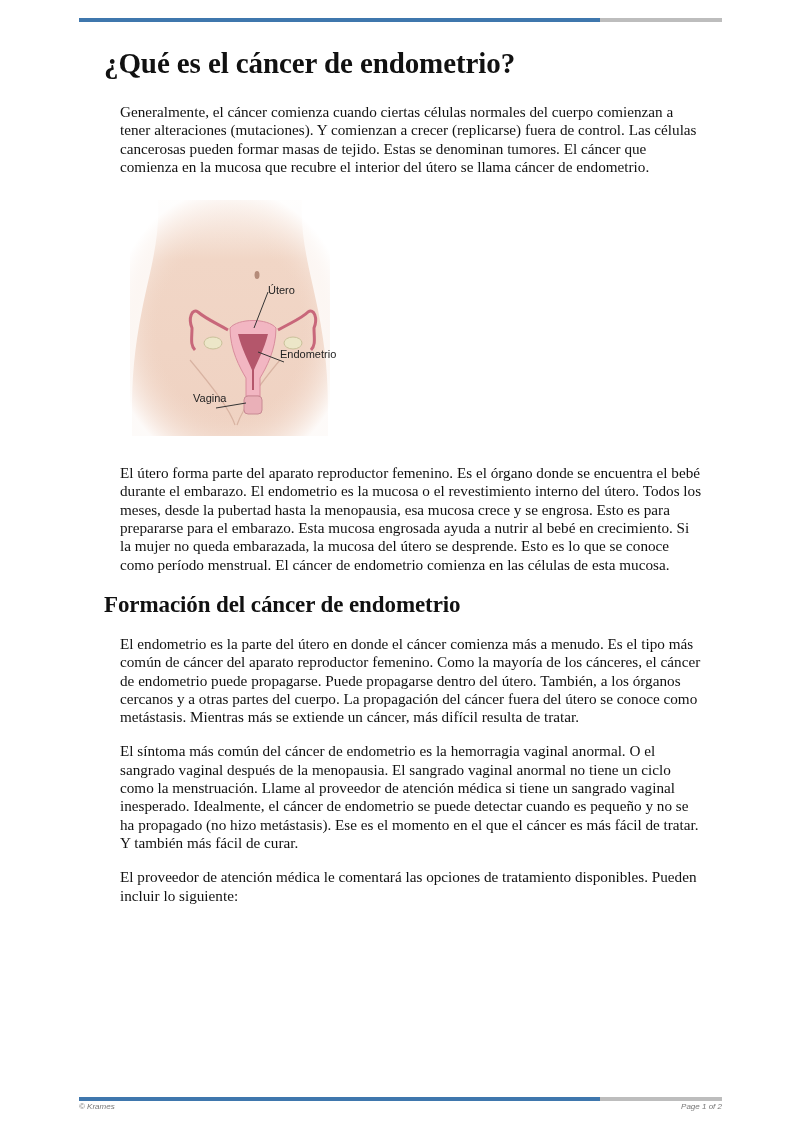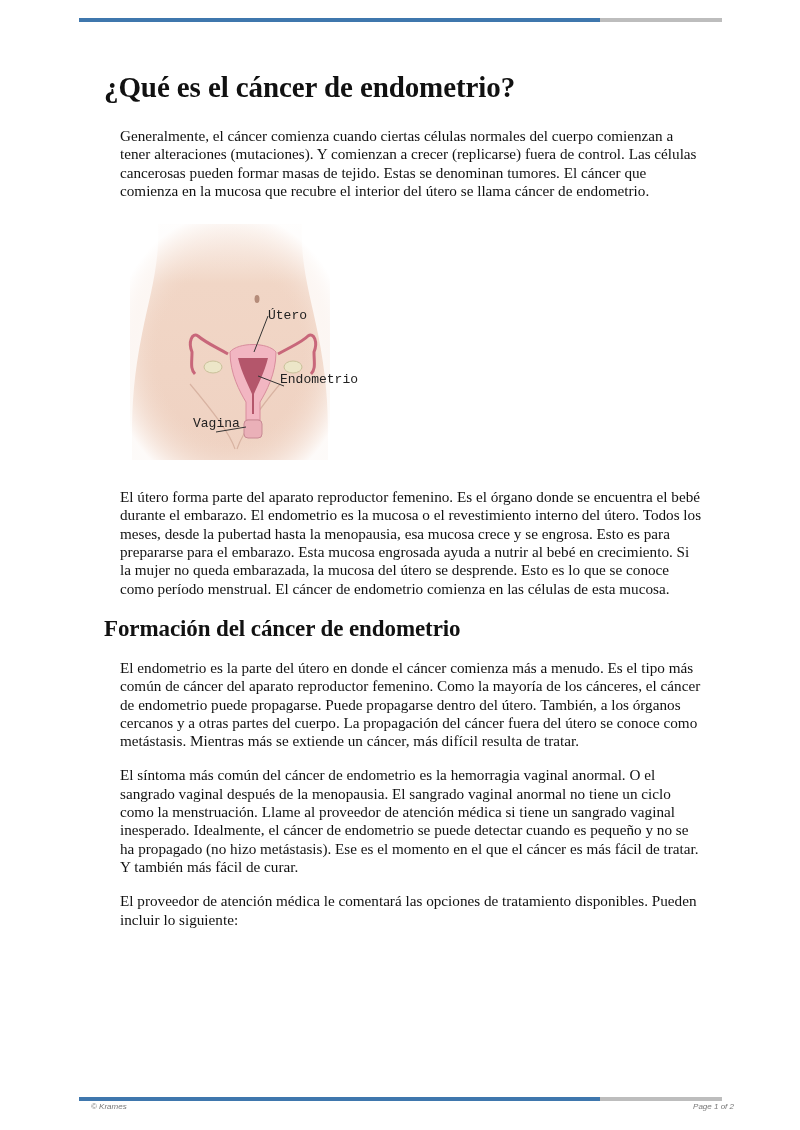--- a/index.html
+++ b/index.html
@@ -3,32 +3,32 @@
 <meta charset="utf-8">
 <style>
   html, body { margin: 0; padding: 0; background: #ffffff; }
   body { width: 800px; height: 1130px; position: relative; overflow: hidden;
          font-family: "Liberation Serif", "DejaVu Serif", serif; color: #111; }
   .bar { position: absolute; left: 79px; width: 643px; height: 4px; display: flex; }
   .bar .blue { width: 522px; background: #3f77ad; height: 100%; }
   .bar .gray { flex: 1; background: #bdbdbd; height: 100%; }
   .top-bar { top: 18px; }
   .bottom-bar { top: 1097px; }
-  .content { position: absolute; left: 104px; top: 68px; width: 600px; }
+  .content { position: absolute; left: 104px; top: 44px; width: 600px; }
   h1 { font-size: 29px; font-weight: bold; margin: 0 0 21px 0; line-height: 38px; letter-spacing: -0.1px; }
   h2 { font-size: 23px; font-weight: bold; margin: 0 0 15px 0; line-height: 30px; letter-spacing: -0.1px; }
   p { font-size: 15.2px; line-height: 18.3px; margin: 0 0 16px 16px; }
   .figure { position: relative; width: 200px; height: 236px; margin: 24px 0 0 26px; }
   .figure svg { display: block; }
-  .fig-label { position: absolute; font-family: Liberation Mono, monospace;
-               font-size: 13px; color: #222; }
+  .fig-label { position: absolute; font-family: Liberation Sans, sans-serif;
+               font-size: 11px; color: #222; }
   .sec2 { margin-top: 28px; }
   .footer { position: absolute; top: 1102px; left: 79px; width: 643px;
             font-family: "Liberation Sans", "DejaVu Sans", sans-serif;
-            font-size: 8px; font-style: italic; color: #777; display: flex; justify-content: space-between; margin-left: 12px; }
+            font-size: 8px; font-style: italic; color: #777; display: flex; justify-content: space-between; }
 </style>
 </head>
 <body>
 
 <div class="bar top-bar">
   <div class="blue" style="background: rgb(63, 119, 173); width: 81%; flex: 0 0 auto;"></div>
   <div class="gray" style="background: rgb(189, 189, 189);"></div>
 </div>
 
 <div class="content">

